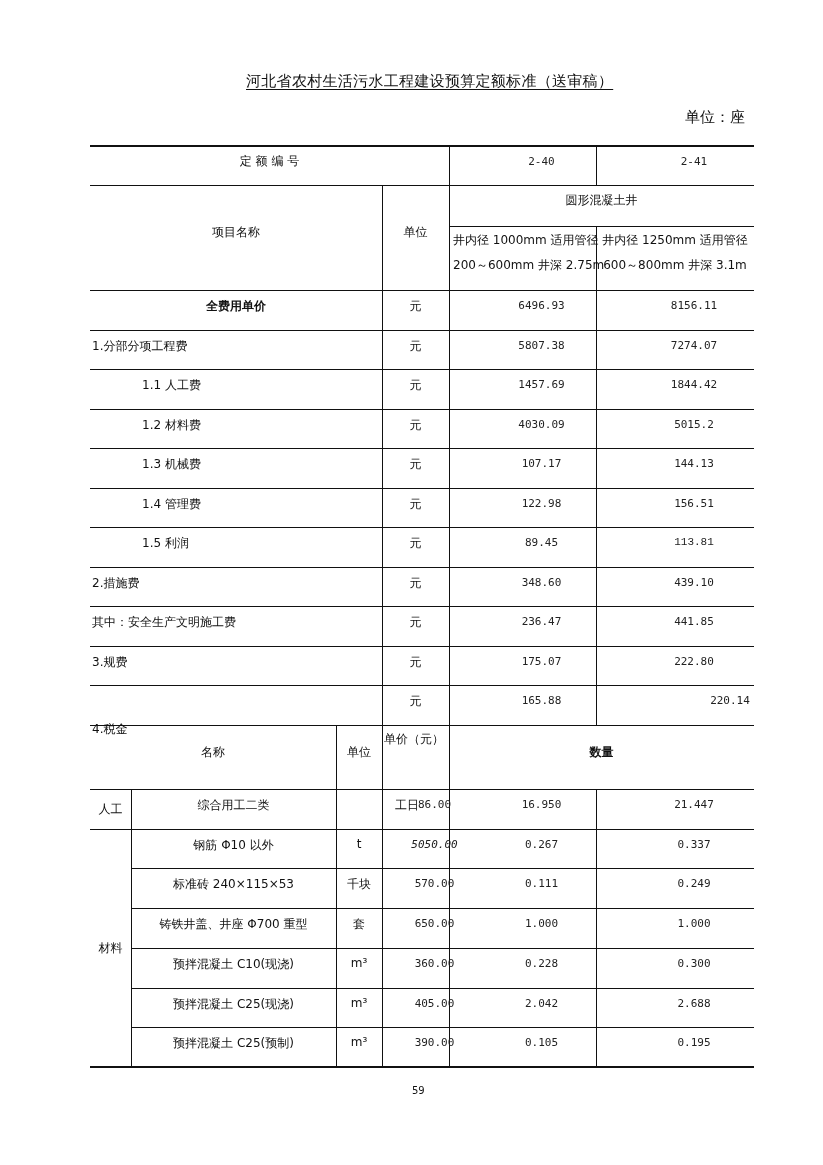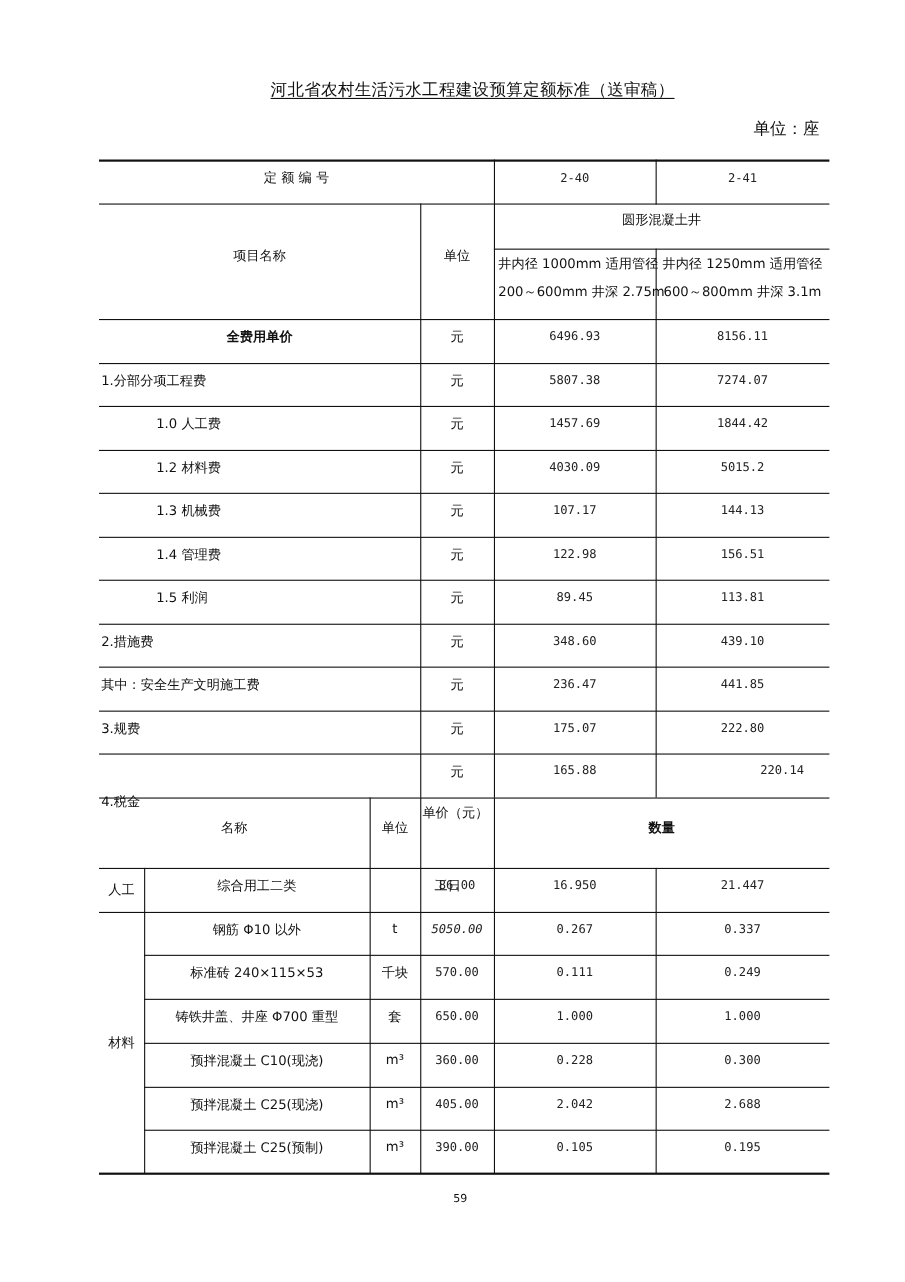--- a/index.html
+++ b/index.html
@@ -5,21 +5,21 @@
   html, body { margin:0; padding:0; background:#ffffff; }
   body { width:823px; height:1165px; position:relative; overflow:hidden;
          font-family:"DejaVu Sans", "Liberation Sans", sans-serif; color:#111; }
   .title { position:absolute; left:246px; top:72px; font-size:15px; letter-spacing:0.3px;
            text-decoration:underline; text-underline-offset:3px; white-space:nowrap; }
   .unit-note { position:absolute; left:685px; top:108px; font-size:15px; }
   .hline { position:absolute; height:1px; background:#111; }
   .hline.thick { height:2px; }
   .vline { position:absolute; width:1px; background:#111; }
   .cell { position:absolute; font-size:12px; white-space:nowrap; }
-  .num { font-family:"DejaVu Sans Mono", "Liberation Mono", monospace; font-size:11px; color:#222; }
+  .num { font-family:"DejaVu Sans Mono", "Liberation Mono", monospace; font-size:11px; color:#222;padding-left:19px; }
   .center { text-align:center; }
   .bold { font-weight:bold; }
   .pagenum { position:absolute; left:412px; top:1085px; font-size:10px; }
 </style>
 </head>
 <body>
 
 <div class="title">河北省农村生活污水工程建设预算定额标准（送审稿）</div>
 <div class="unit-note">单位：座</div>
 
@@ -46,21 +46,21 @@
     <div class="cell center bold" style="left: 90px; top: 298px; width: 292px;">全费用单价</div>
     <div class="cell center" style="left: 382px; top: 298px; width: 67px;">元</div>
     <div class="cell center num" style="left: 449px; top: 299px; width: 147px;">6496.93</div>
     <div class="cell center num" style="left: 596px; top: 299px; width: 158px;">8156.11</div>
     <div class="hline" style="top: 369px; left: 90px; width: 664px;"></div>
     <div class="cell " style="left: 92px; top: 338px;">1.分部分项工程费</div>
     <div class="cell center" style="left: 382px; top: 338px; width: 67px;">元</div>
     <div class="cell center num" style="left: 449px; top: 339px; width: 147px;">5807.38</div>
     <div class="cell center num" style="left: 596px; top: 339px; width: 158px;">7274.07</div>
     <div class="hline" style="top: 409px; left: 90px; width: 664px;"></div>
-    <div class="cell " style="left: 142px; top: 377px;">1.0 人工费</div>
+    <div class="cell " style="left: 142px; top: 377px;">1.1 人工费</div>
     <div class="cell center" style="left: 382px; top: 377px; width: 67px;">元</div>
     <div class="cell center num" style="left: 449px; top: 378px; width: 147px;">1457.69</div>
     <div class="cell center num" style="left: 596px; top: 378px; width: 158px;">1844.42</div>
     <div class="hline" style="top: 448px; left: 90px; width: 664px;"></div>
     <div class="cell " style="left: 142px; top: 417px;">1.2 材料费</div>
     <div class="cell center" style="left: 382px; top: 417px; width: 67px;">元</div>
     <div class="cell center num" style="left: 449px; top: 418px; width: 147px;">4030.09</div>
     <div class="cell center num" style="left: 596px; top: 418px; width: 158px;">5015.2</div>
     <div class="hline" style="top: 488px; left: 90px; width: 664px;"></div>
     <div class="cell " style="left: 142px; top: 456px;">1.3  机械费</div>
@@ -69,21 +69,21 @@
     <div class="cell center num" style="left: 596px; top: 457px; width: 158px;">144.13</div>
     <div class="hline" style="top: 527px; left: 90px; width: 664px;"></div>
     <div class="cell " style="left: 142px; top: 496px;">1.4 管理费</div>
     <div class="cell center" style="left: 382px; top: 496px; width: 67px;">元</div>
     <div class="cell center num" style="left: 449px; top: 497px; width: 147px;">122.98</div>
     <div class="cell center num" style="left: 596px; top: 497px; width: 158px;">156.51</div>
     <div class="hline" style="top: 567px; left: 90px; width: 664px;"></div>
     <div class="cell " style="left: 142px; top: 535px;">1.5 利润</div>
     <div class="cell center" style="left: 382px; top: 535px; width: 67px;">元</div>
     <div class="cell center num" style="left: 449px; top: 536px; width: 147px;">89.45</div>
-    <div class="cell center num" style="left: 596px; top: 536px; width: 158px;">113.81</div>
+    <div class="cell center num" style="left: 596px; top: 536px; width: 158px; font-family: Liberation Mono, monospace;">113.81</div>
     <div class="hline" style="top: 606px; left: 90px; width: 664px;"></div>
     <div class="cell " style="left: 92px; top: 575px;">2.措施费</div>
     <div class="cell center" style="left: 382px; top: 575px; width: 67px;">元</div>
     <div class="cell center num" style="left: 449px; top: 576px; width: 147px;">348.60</div>
     <div class="cell center num" style="left: 596px; top: 576px; width: 158px;">439.10</div>
     <div class="hline" style="top: 646px; left: 90px; width: 664px;"></div>
     <div class="cell " style="left: 92px; top: 614px;">其中：安全生产文明施工费</div>
     <div class="cell center" style="left: 382px; top: 614px; width: 67px;">元</div>
     <div class="cell center num" style="left: 449px; top: 615px; width: 147px;">236.47</div>
     <div class="cell center num" style="left: 596px; top: 615px; width: 158px;">441.85</div>

